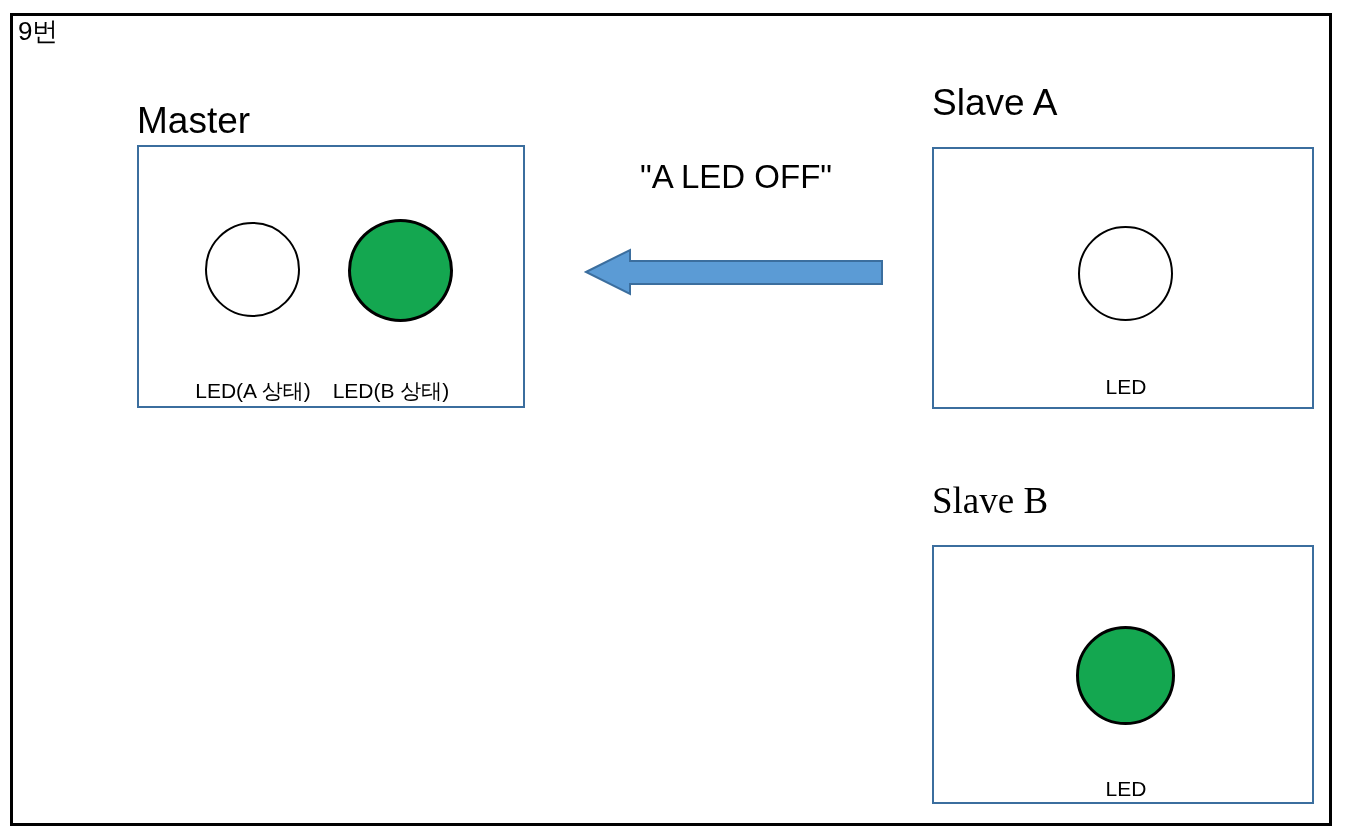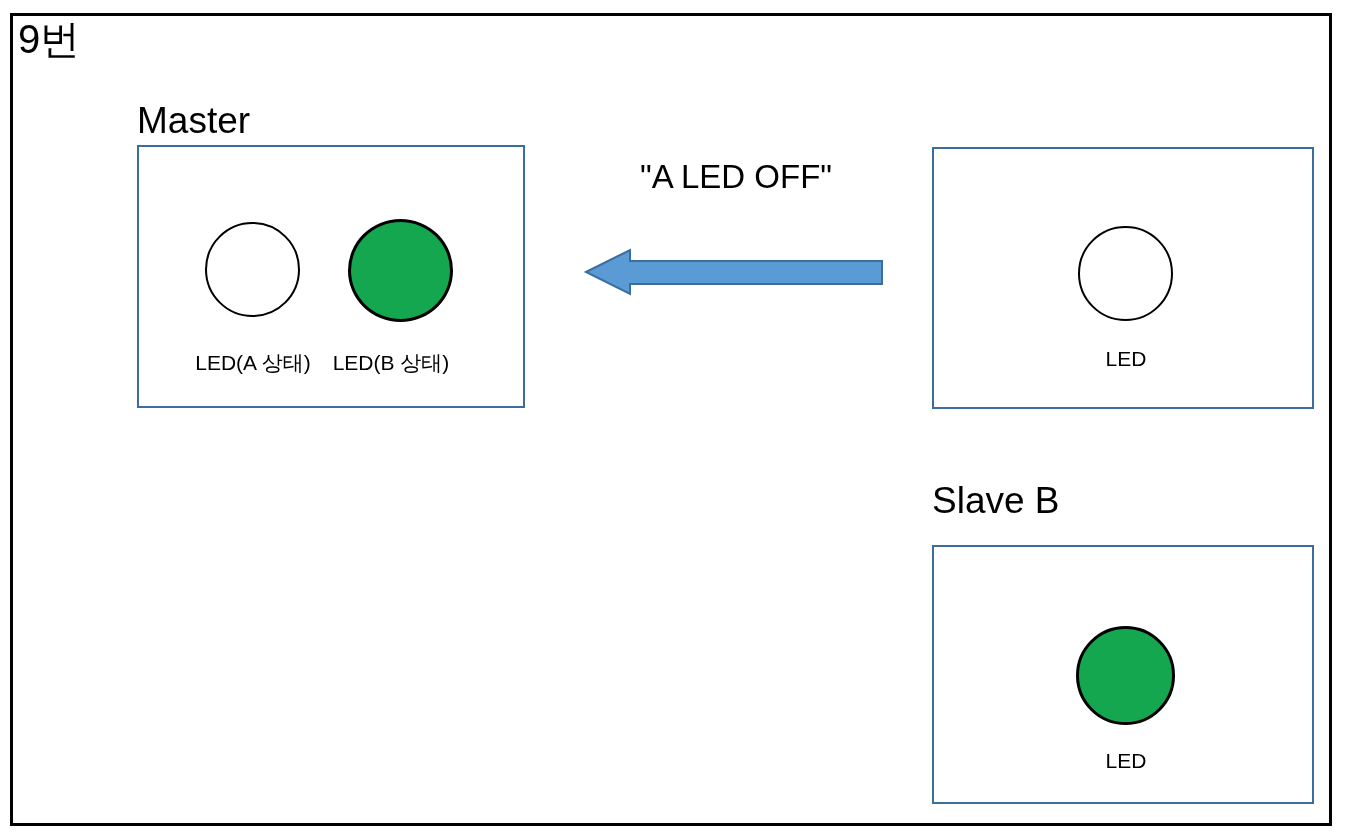--- a/index.html
+++ b/index.html
@@ -33,21 +33,21 @@
     border: 3px solid #000000;
     box-sizing: border-box;
     background: transparent;
   }
 
   
   #slide-caption {
     position: absolute;
     left: 18px;
     top: 18px;
-    font-size: 40px;
+    font-size: 26px;
     line-height: 1.05;
     letter-spacing: -0.5px;
     color: #000000;
     white-space: nowrap;
   }
 
   
   .node-title {
     position: absolute;
     font-size: 37px;
@@ -63,21 +63,21 @@
   }
 
   
   #panel-master      { left: 137px; top: 145px; width: 388px; height: 263px; }
   #title-master      { left: 137px; top: 102px; width: 388px; }
 
   #panel-slave-a     { left: 932px; top: 147px; width: 382px; height: 262px; }
   #title-slave-a     { left: 932px; top: 84px;  width: 382px; }
 
   #panel-slave-b     { left: 932px; top: 545px; width: 382px; height: 259px; }
-  #title-slave-b     { left: 932px; top: 482px; width: 382px; }
+  #title-slave-b     { left: 932px; top: 482px; width: 382px; font-family: Liberation Serif, serif; }
 
   
   .led {
     position: absolute;
     box-sizing: border-box;
     border-radius: 50%;
     border: 2px solid #000000;
   }
   .led.off { background: #ffffff; border-width: 2px; }
   .led.on  { background: #14A750; border-width: 3px; }
@@ -91,20 +91,21 @@
   #led-slave-b  { left: 1076px; top: 626px; width: 99px; height: 99px; }
 
   
   .led-caption {
     position: absolute;
     font-size: 21px;
     line-height: 1;
     color: #000000;
     white-space: nowrap;
     text-align: center;
+    margin-top: 28px;
   }
   #cap-master-a { left: 163px;  top: 352px; width: 180px; }
   #cap-master-b { left: 301px;  top: 352px; width: 180px; }
   #cap-slave-a  { left: 1036px; top: 348px; width: 180px; }
   #cap-slave-b  { left: 1036px; top: 750px; width: 180px; }
 
   
   #arrow-wrap {
     position: absolute;
     left: 584px;
@@ -140,20 +141,21 @@
   <div id="panel-master" class="panel" style="border-color: rgb(59, 110, 158);"></div>
 
   <div id="led-master-a" class="led off" style="border-color: rgb(0, 0, 0); background: rgb(255, 255, 255);"></div>
 
   <div id="led-master-b" class="led on" style="border-color: rgb(0, 0, 0); background: rgb(20, 167, 80);"></div>
 
   <div id="cap-master-a" class="led-caption">LED(A 상태)</div>
 
   <div id="cap-master-b" class="led-caption">LED(B 상태)</div>
 
+  <div id="title-slave-a" class="node-title">Slave A</div>
 
   <div id="panel-slave-a" class="panel" style="border-color: rgb(59, 110, 158);"></div>
 
   <div id="led-slave-a" class="led off" style="border-color: rgb(0, 0, 0); background: rgb(255, 255, 255);"></div>
 
   <div id="cap-slave-a" class="led-caption">LED</div>
 
   <div id="title-slave-b" class="node-title">Slave B</div>
 
   <div id="panel-slave-b" class="panel" style="border-color: rgb(59, 110, 158);"></div>

